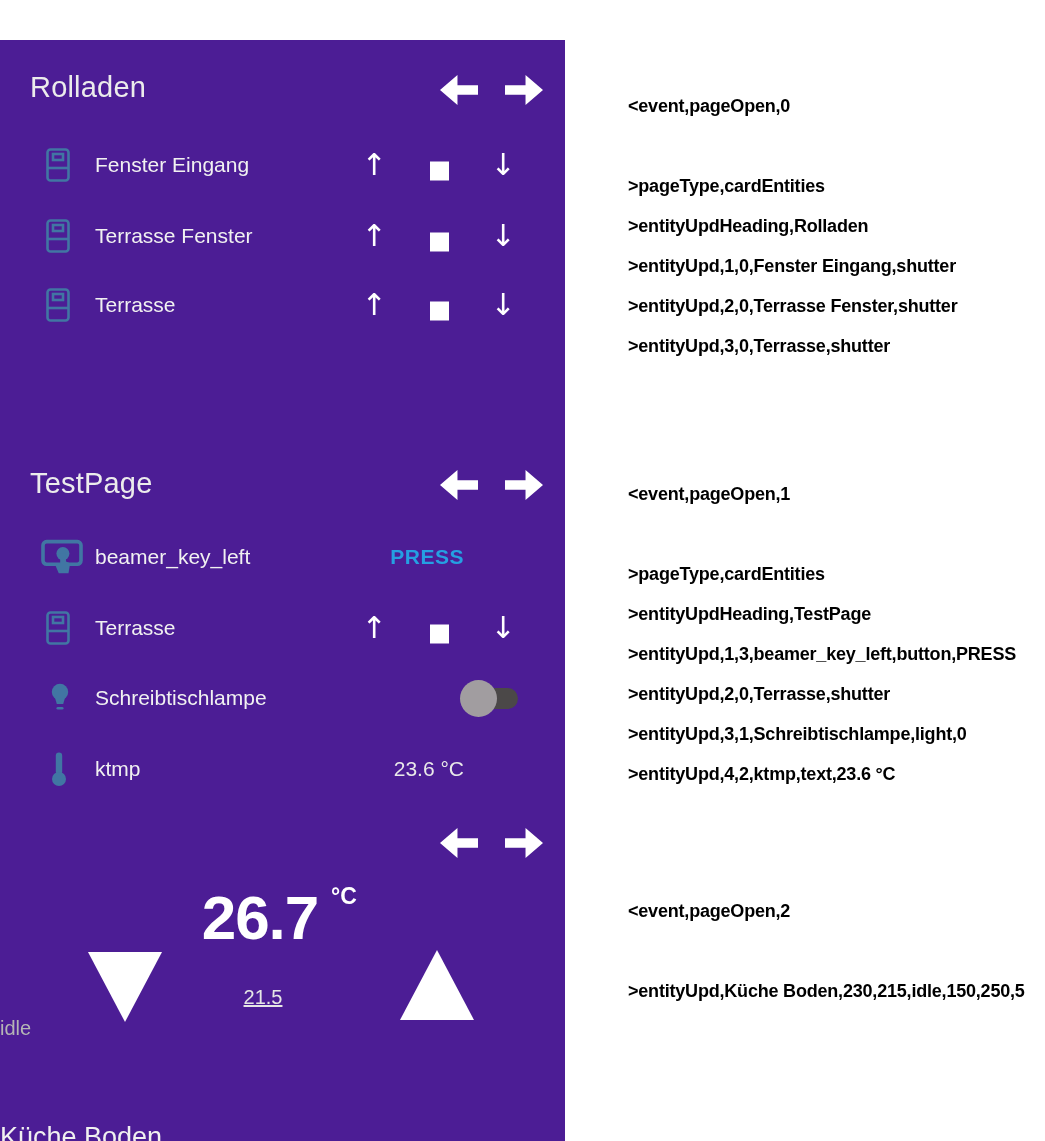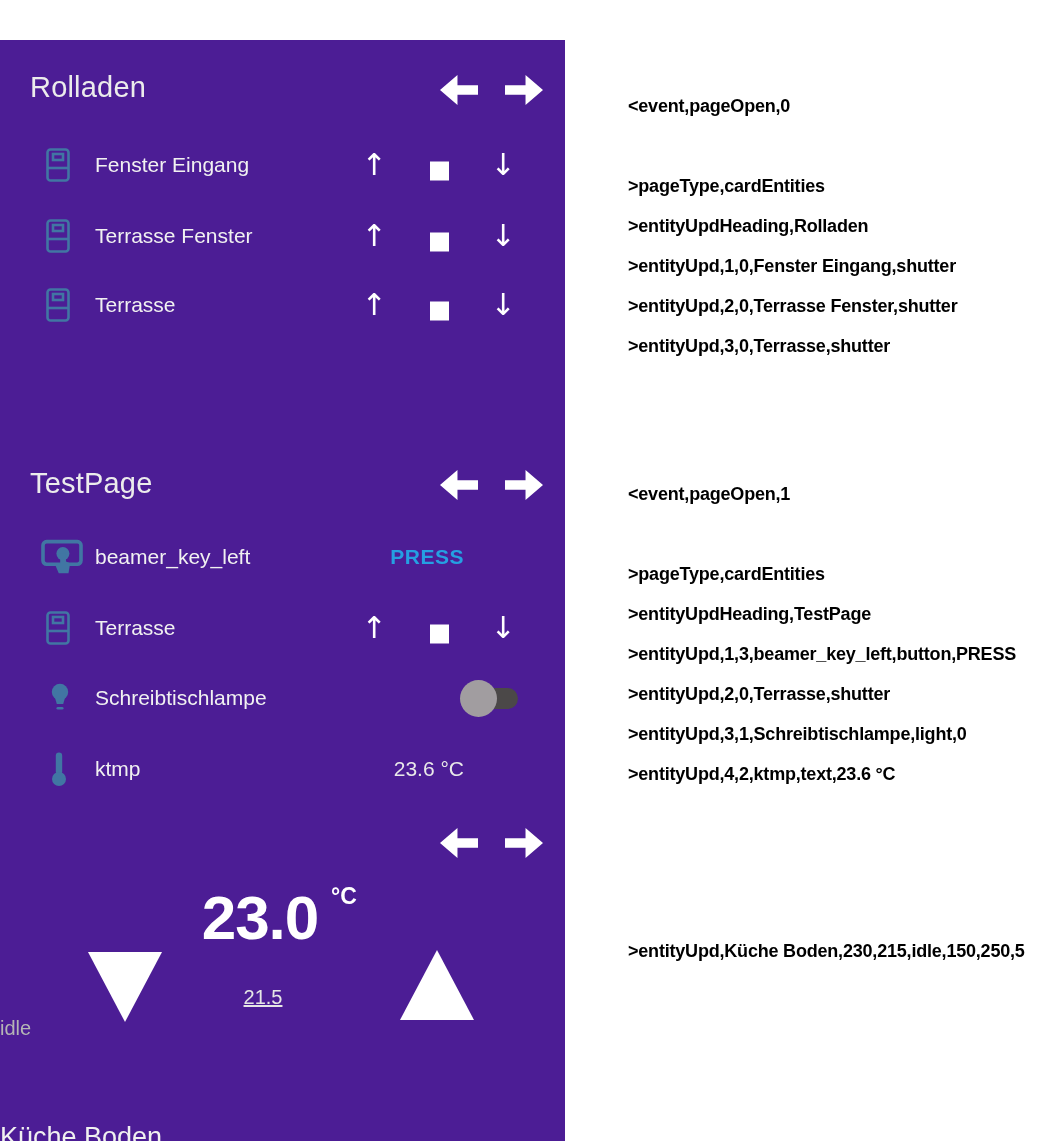--- a/index.html
+++ b/index.html
@@ -173,21 +173,21 @@
           <circle cx="9" cy="28" r="7" fill="#4176a3"></circle>
         </svg>
     </span>
     <span class="label">ktmp</span>
     <span class="value">23.6 °C</span>
   </div>
 
   <div class="nav-arrow nav-left" style="left:440px;top:788px"></div>
   <div class="nav-arrow nav-right" style="left:505px;top:788px"></div>
 
-  <div class="thermo-big">23.0</div>
+  <div class="thermo-big">26.7</div>
   <div class="thermo-unit">°C</div>
 
   <div class="tri tri-down"></div>
   <div class="tri tri-up"></div>
 
   <div class="thermo-set">21.5</div>
   <div class="thermo-state">idle</div>
   <div class="thermo-name">Küche Boden</div>
 </div>
 
@@ -206,15 +206,16 @@
   <p class="spacer"></p>
   <p>&gt;pageType,cardEntities</p>
   <p>&gt;entityUpdHeading,TestPage</p>
   <p>&gt;entityUpd,1,3,beamer_key_left,button,PRESS</p>
   <p>&gt;entityUpd,2,0,Terrasse,shutter</p>
   <p>&gt;entityUpd,3,1,Schreibtischlampe,light,0</p>
   <p>&gt;entityUpd,4,2,ktmp,text,23.6 °C</p>
 </div>
 
 <div class="ann" style="top:883px">
+  <p>&lt;event,pageOpen,2</p>
   <p class="spacer"></p>
   <p>&gt;entityUpd,Küche Boden,230,215,idle,150,250,5</p>
 </div>
 
 </body></html>

